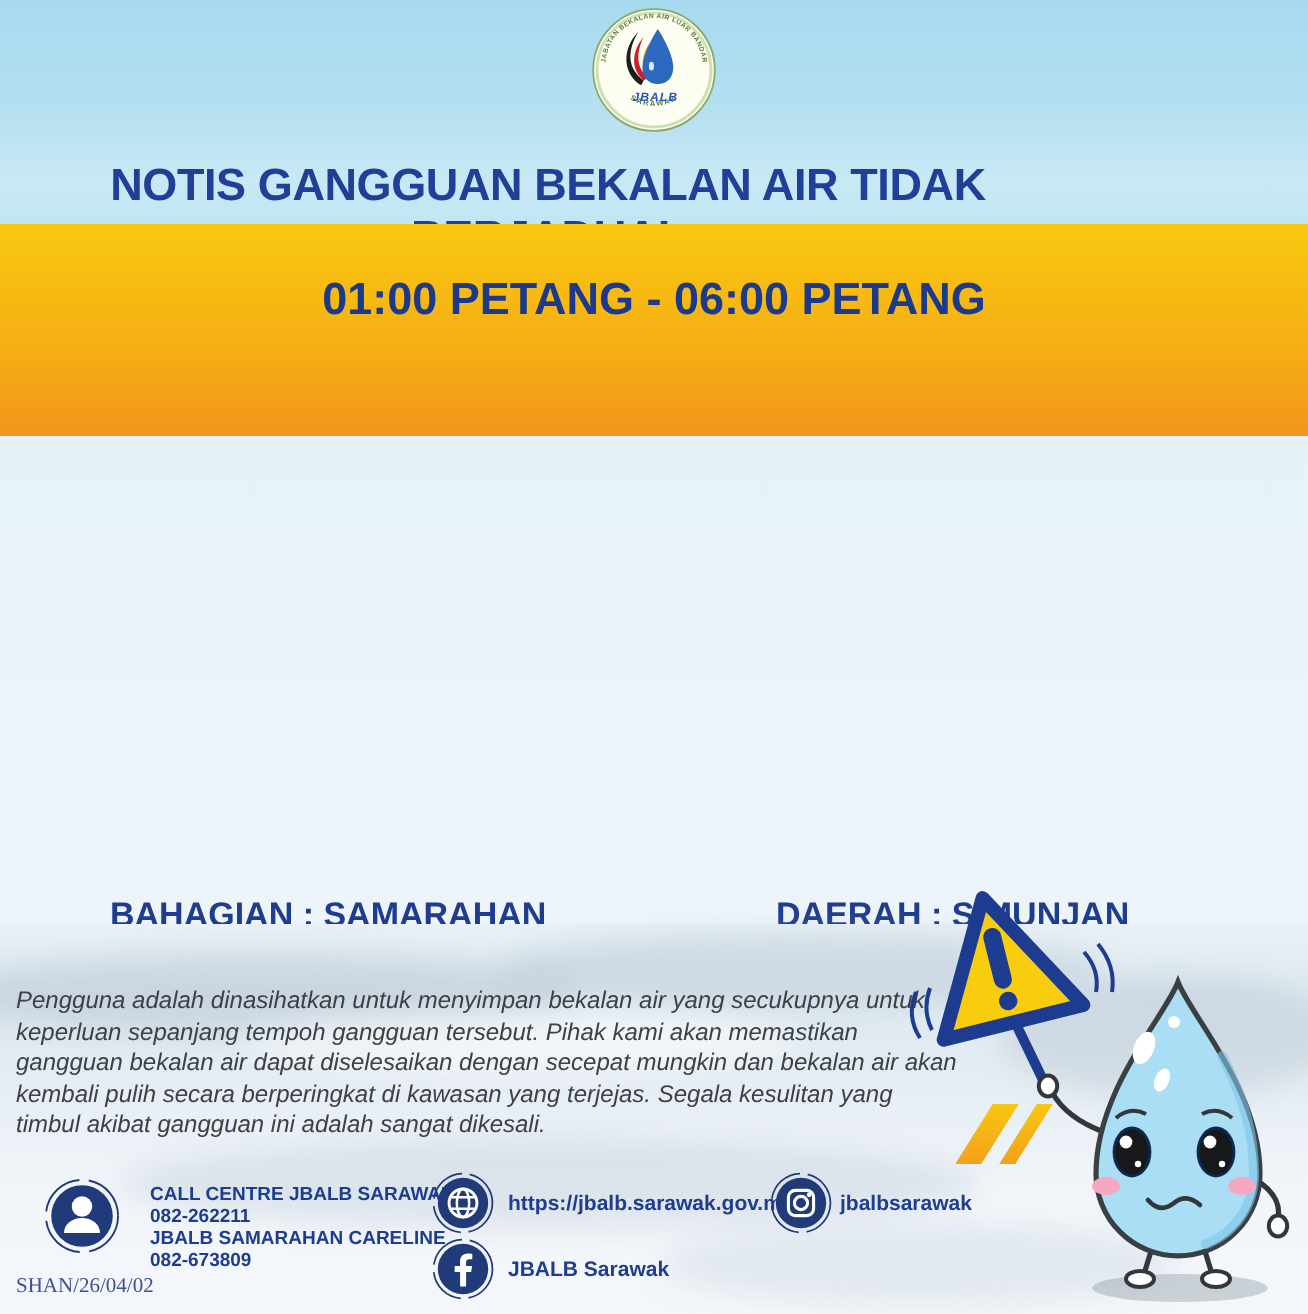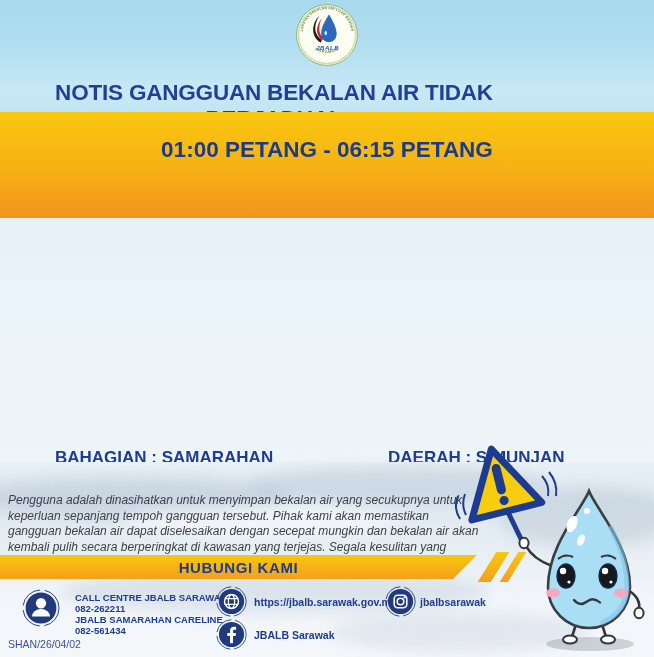--- a/index.html
+++ b/index.html
@@ -77,21 +77,21 @@
   .i-person    { left:22px;  top:589px; width:38px; height:38px; }
   .i-globe     { left:216px; top:586px; width:31px; height:31px; }
   .i-facebook  { left:216px; top:619px; width:31px; height:31px; }
   .i-instagram { left:385px; top:586px; width:31px; height:31px; }
   .cc-text { position:absolute; left:75px; top:592px; font-size:9.5px; line-height:11px;
              color:#1e3c90; font-weight:bold; }
   .link-text { position:absolute; font-size:10.5px; color:#1e3c90; font-weight:bold; }
   .t-web { left:254px; top:596px; }
   .t-fb  { left:254px; top:629px; }
   .t-ig  { left:420px; top:596px; }
-  .ref { position:absolute; left:8px; top:638px; font-size:10.5px; color:#3d4f96; }
+  .ref { position:absolute; left:8px; top:638px; font-size:10.5px; color:#3d4f96;font-family:Liberation Serif, serif; }
   
   .mascot { position:absolute; left:452px; top:438px; width:202px; height:218px; z-index:6; }
 </style>
 </head>
 <body>
 
 <div class="poster">
 
   <header class="hdr">
     <div class="logo">
@@ -113,21 +113,21 @@
         <path d="M46 56 C39 49 40 38 47 28 C42 40 44 50 50 54 Z" fill="#f6a51c"></path>
         <path d="M53 18 C53 18 41 36 41 48 C41 56 46 61 53 61 C60 61 65 56 65 48 C65 36 53 18 53 18 Z" fill="#2a69bd"></path>
         <ellipse cx="48" cy="47" rx="2" ry="3.4" fill="#ffffff" opacity="0.85"></ellipse>
         <text x="51" y="74" text-anchor="middle" font-size="9.5" font-weight="bold" font-style="italic" fill="#2653c6" letter-spacing="0.8">JBALB</text>
       </svg>
     </div>
     <h1 class="title">NOTIS GANGGUAN BEKALAN AIR TIDAK BERJADUAL</h1>
   </header>
 
   <section class="band">
-    <div>01:00 PETANG - 06:15 PETANG</div>
+    <div>01:00 PETANG - 06:00 PETANG</div>
   </section>
 
   <section class="info">
     <span class="navy region-bahagian">BAHAGIAN : SAMARAHAN</span>
     <span class="navy region-daerah">DAERAH : SIMUNJAN</span>
 
     <span class="navy kw-label">KAWASAN TERJEJAS</span>
     <span class="navy kw-colon">:</span>
     <span class="navy kw-value">SELURUH KAWASAN SIMUNJAN</span>
 
@@ -139,39 +139,36 @@
   <section class="splash">
     <div class="blob b1"></div>
     <div class="blob b2"></div>
     <div class="blob b3"></div>
     <div class="blob b4"></div>
     <div class="blob b5"></div>
     <div class="blob b6"></div>
   </section>
   <p class="disclaimer">Pengguna adalah dinasihatkan untuk menyimpan bekalan air yang secukupnya untuk keperluan sepanjang tempoh gangguan tersebut. Pihak kami akan memastikan gangguan bekalan air dapat diselesaikan dengan secepat mungkin dan bekalan air akan kembali pulih secara berperingkat di kawasan yang terjejas. Segala kesulitan yang timbul akibat gangguan ini adalah sangat dikesali.</p>
 
-  <div class="banner">
-    <span>HUBUNGI KAMI</span>
-  </div>
   <div class="stripe s1"></div>
   <div class="stripe s2"></div>
 
   <span class="cicon i-person">
     <svg viewBox="0 0 40 40" width="38" height="38">
       <circle cx="20" cy="20" r="19" fill="none" stroke="#203a7a" stroke-width="1" stroke-dasharray="26 5"></circle>
       <circle cx="20" cy="20" r="16.2" fill="#203a7a"></circle>
       <circle cx="20" cy="15" r="5.4" fill="#ffffff"></circle>
       <path d="M10.5 29 a9.5 8 0 0 1 19 0 Z" fill="#ffffff"></path>
     </svg>
   </span>
   <div class="cc-text">
     <div>CALL CENTRE JBALB SARAWAK</div>
     <div>082-262211</div>
     <div>JBALB SAMARAHAN CARELINE</div>
-    <div>082-561434</div>
+    <div>082-673809</div>
   </div>
 
   <span class="cicon i-globe">
     <svg viewBox="0 0 32 32" width="31" height="31">
       <circle cx="16" cy="16" r="15.2" fill="none" stroke="#203a7a" stroke-width="0.9" stroke-dasharray="21 4"></circle>
       <circle cx="16" cy="16" r="13" fill="#203a7a"></circle>
       <circle cx="16" cy="16" r="7.2" fill="none" stroke="#ffffff" stroke-width="1.5"></circle>
       <ellipse cx="16" cy="16" rx="3.2" ry="7.2" fill="none" stroke="#ffffff" stroke-width="1.3"></ellipse>
       <path d="M9 13 h14 M9 19 h14" stroke="#ffffff" stroke-width="1.3" fill="none"></path>
     </svg>

